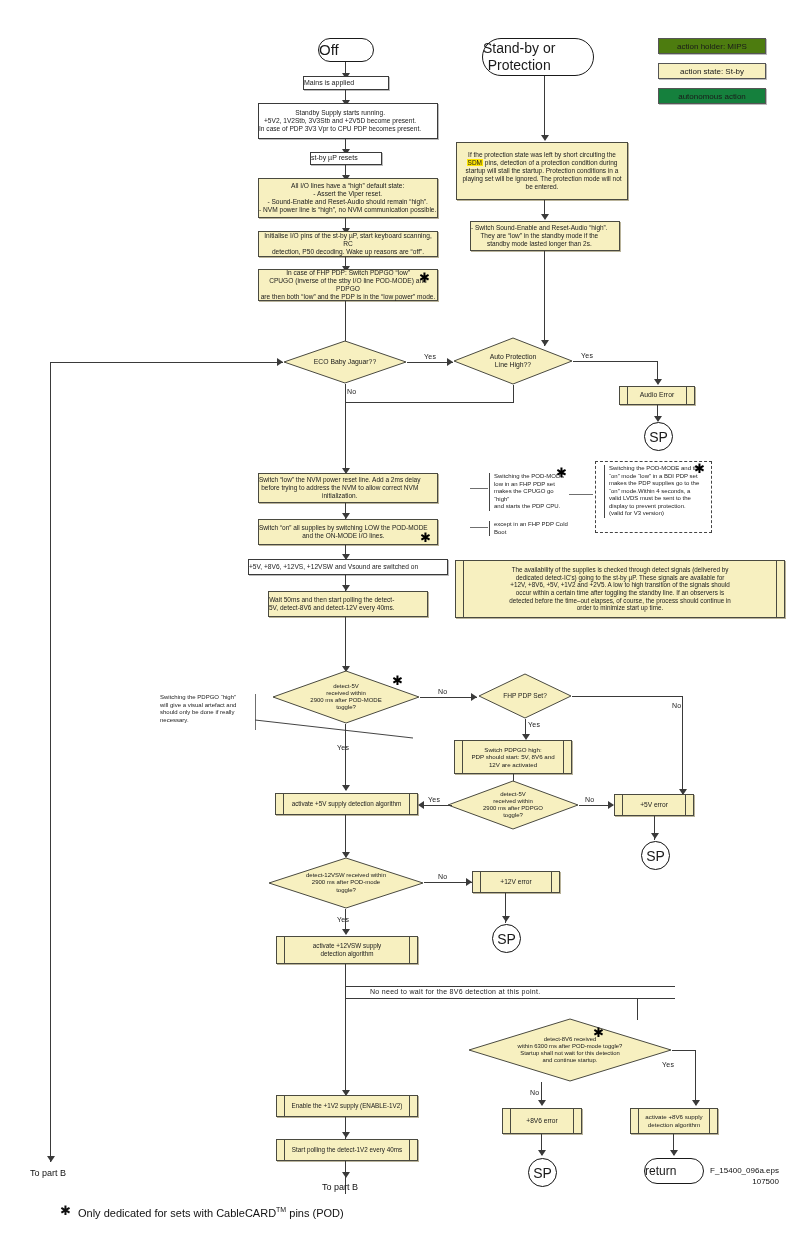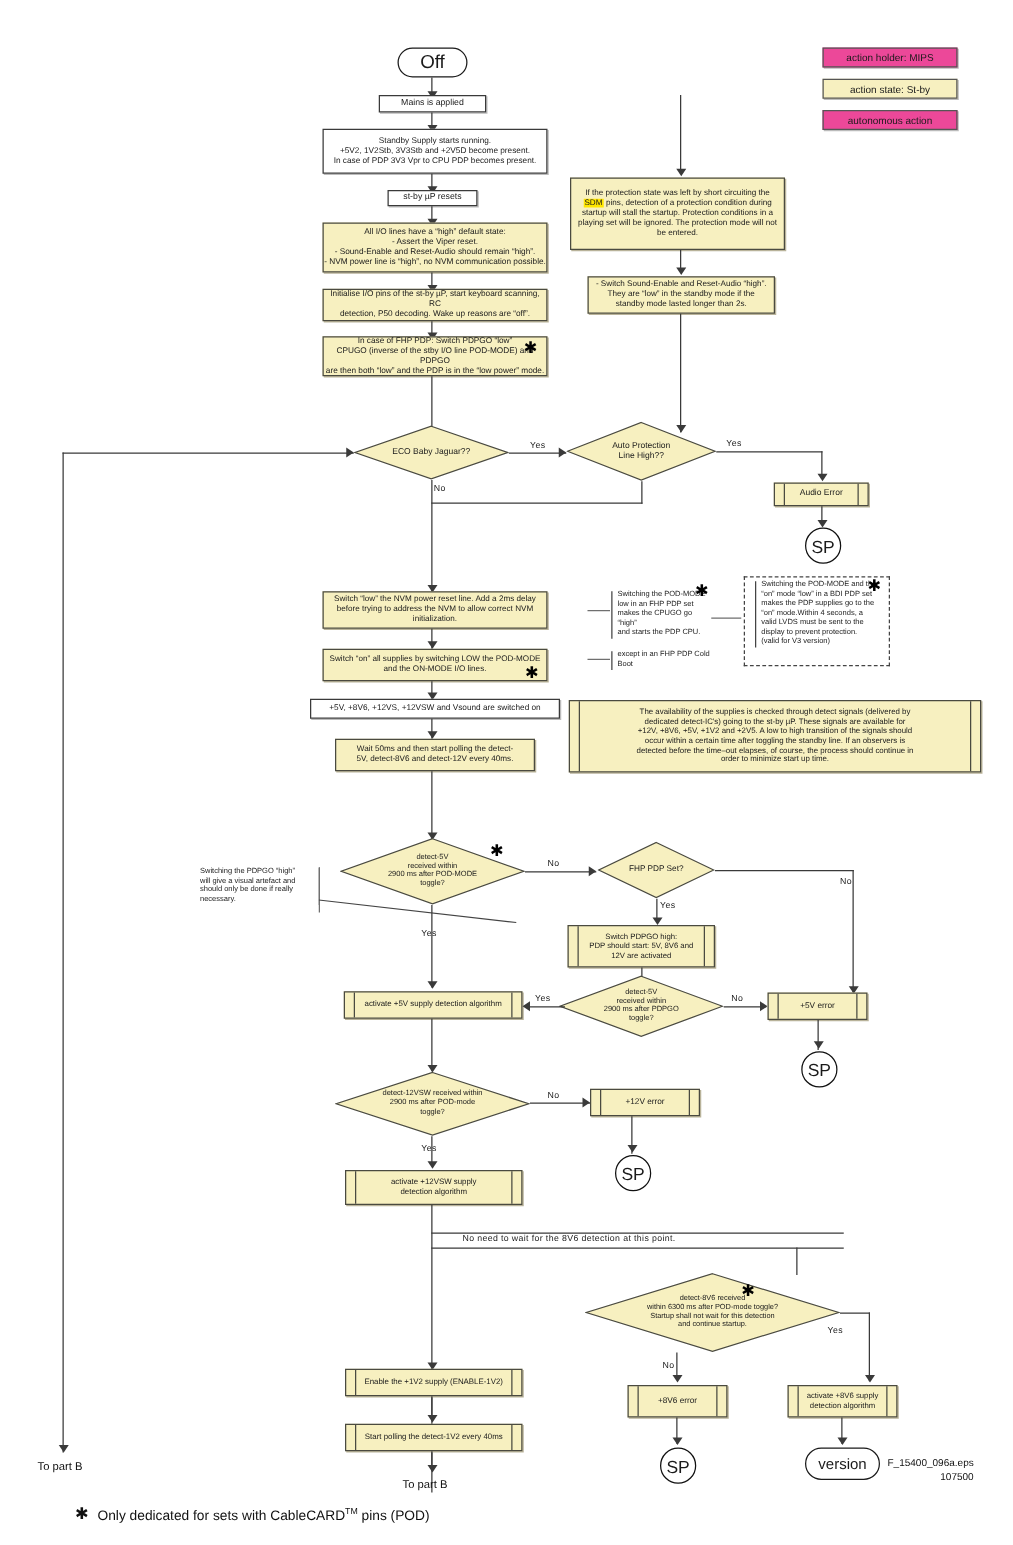--- a/index.html
+++ b/index.html
@@ -13,21 +13,20 @@
     height:1236px;
     background:#ffffff;
     overflow:hidden;
   }
   
   .node{
     position:absolute;
     box-sizing:border-box;
     display:flex;
     align-items:center;
-    justify-content:center;
     text-align:center;
     line-height:1.22;
     white-space:pre-line;
   }
   .proc{
     background:#f7f0c0;
     border:1px solid #4a4a40;
     box-shadow:1px 1px 0 #b9b39a;
   }
   .proc-white{
@@ -114,23 +113,23 @@
   .hl{background:#ffe600;padding:0 1px;}
   
   .legend-box{
     position:absolute;
     box-sizing:border-box;
     display:flex;align-items:center;justify-content:center;
     font-size:8px;
     border:1px solid #555;
     box-shadow:1px 1px 0 #bbb;
   }
-  .lg-mips{background:#ec4899;}
+  .lg-mips{background:#4d7c0f;}
   .lg-stby{background:#f7f0c0;}
-  .lg-auto{background:#ec4899;}
+  .lg-auto{background:#15803d;}
   .footnote{position:absolute;font-size:11px;color:#111;}
   .docid{position:absolute;font-size:8px;color:#111;text-align:left;line-height:1.35;}
   .tpb{position:absolute;font-size:9px;color:#111;}
 </style>
 </head>
 <body>
 
 <div id="page">
 
   <div class="legend-box lg-mips" style="left:658px;top:38px;width:108px;height:16px;">
@@ -187,20 +186,24 @@
 
   <div class="node proc" style="left:258px;top:269px;width:180px;height:32px;font-size:6.6px;">
     <span>In case of FHP PDP: Switch PDPGO “low”
 CPUGO (inverse of the stby I/O line POD-MODE) and PDPGO
 are then both “low” and the PDP is in the “low power” mode.</span>
   </div>
   <div class="star" style="left:419px;top:271px;">✱</div>
   <div class="ln dark" style="left:345px;top:301px;width:1px;height:60px;"></div>
   <div class="arrow ar-down" style="left:342px;top:356px;"></div>
 
+  <div class="node term" style="left:482px;top:38px;width:112px;height:38px;font-size:14px;">
+    <span>Stand-by or
+Protection</span>
+  </div>
   <div class="ln dark" style="left:544px;top:76px;width:1px;height:63px;"></div>
   <div class="arrow ar-down" style="left:541px;top:135px;"></div>
 
   <div class="node proc" style="left:456px;top:142px;width:172px;height:58px;font-size:6.5px;padding:2px 5px;white-space:normal;">
     <span><span>If the protection state was left by short circuiting the </span><span class="hl">SDM</span><span> pins, detection of a protection condition during startup will stall the startup. Protection conditions in a playing set will be ignored. The protection mode will not be entered.</span></span>
   </div>
   <div class="ln dark" style="left:544px;top:200px;width:1px;height:18px;"></div>
   <div class="arrow ar-down" style="left:541px;top:214px;"></div>
 
   <div class="node proc" style="left:470px;top:221px;width:150px;height:30px;font-size:6.5px;">
@@ -470,21 +473,21 @@
     <span>SP</span>
   </div>
 
   <div class="sub" style="left:630px;top:1108px;width:88px;height:26px;">
     <div class="sub-txt" style="font-size:6.2px;">activate +8V6 supply
 detection algorithm</div>
   </div>
   <div class="ln dark" style="left:673px;top:1134px;width:1px;height:21px;"></div>
   <div class="arrow ar-down" style="left:670px;top:1150px;"></div>
   <div class="node term" style="left:644px;top:1158px;width:60px;height:26px;font-size:12px;">
-    <span>version</span>
+    <span>return</span>
   </div>
 
   <div class="arrow ar-down" style="left:342px;top:1090px;"></div>
   <div class="sub" style="left:276px;top:1095px;width:142px;height:22px;">
     <div class="sub-txt" style="font-size:6.3px;">Enable the +1V2 supply (ENABLE-1V2)</div>
   </div>
   <div class="ln dark" style="left:345px;top:1117px;width:1px;height:20px;"></div>
   <div class="arrow ar-down" style="left:342px;top:1132px;"></div>
   <div class="sub" style="left:276px;top:1139px;width:142px;height:22px;">
     <div class="sub-txt" style="font-size:6.3px;">Start polling the detect-1V2 every 40ms</div>

